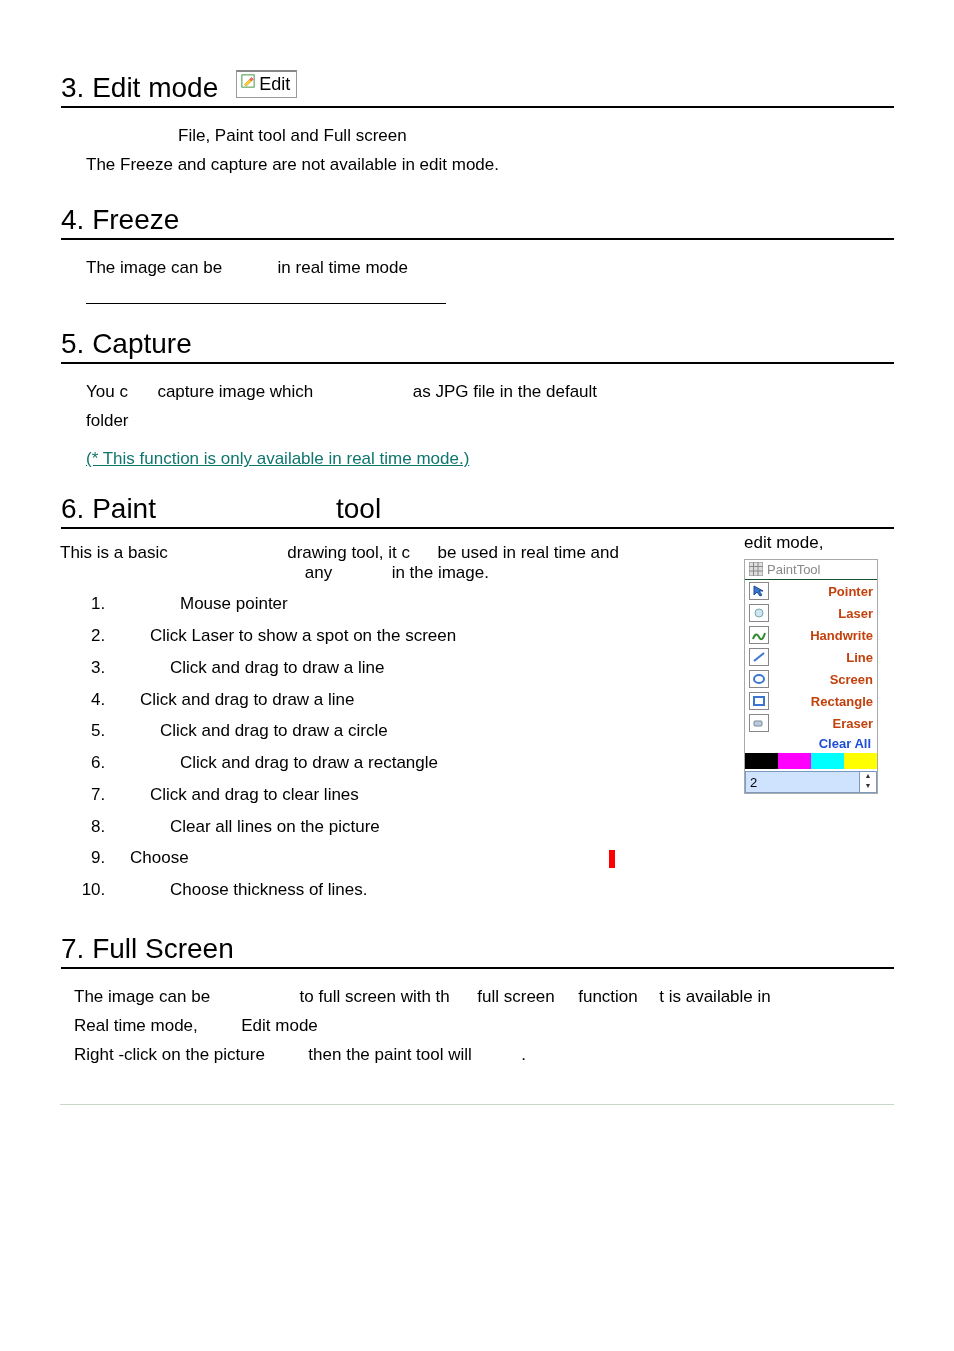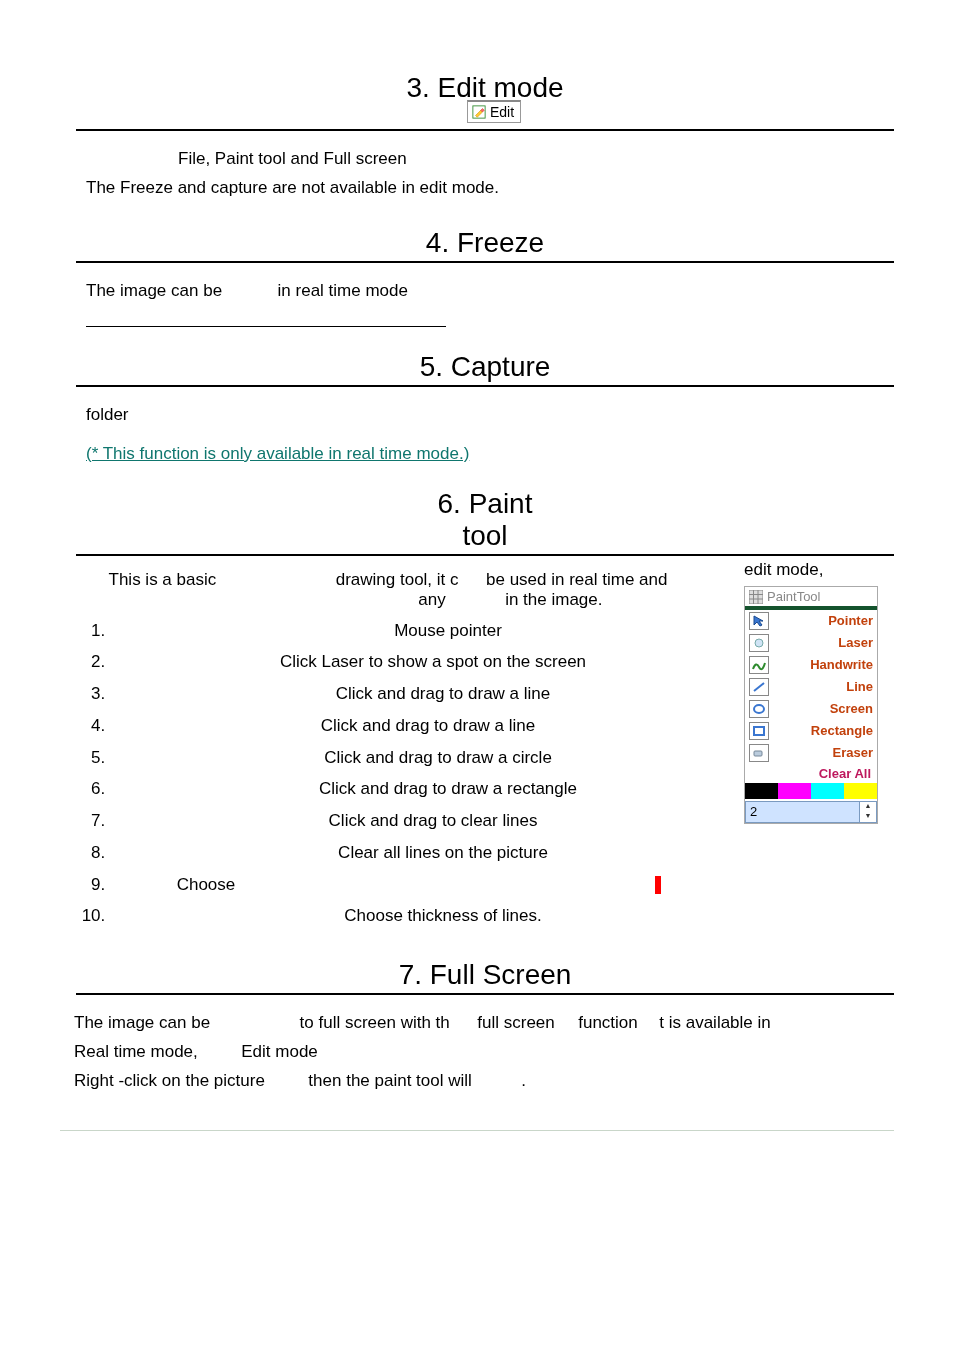--- a/index.html
+++ b/index.html
@@ -7,34 +7,33 @@
     padding: 48px 60px;
     width: 954px;
     box-sizing: border-box;
     font-family: Arial, Helvetica, sans-serif;
     font-size: 17px;
     color: #000;
   }
   h2.section {
     font-size: 28px;
     font-weight: normal;
-    margin: 24px 0 4px 16px;
+    margin: 24px 0 4px 1px;
     border-bottom: 2px solid #000;
     padding-bottom: 2px;
     display: flex;
     align-items: center;
-    flex-direction: column;
   }
   .edit-badge {
     display: inline-flex;
-    align-items: center;
+    align-items: flex-start;
     border: 1px solid #999;
     border-top: 2px solid #888;
     background: #fff;
-    font-size: 14px;
+    font-size: 18px;
     padding: 2px 6px 2px 4px;
     margin-left: 18px;
     position: relative;
     top: -4px;
   }
   .edit-icon {
     width: 14px;
     height: 14px;
     margin-right: 4px;
   }
@@ -52,21 +51,20 @@
     color: #0f766e;
     text-decoration: underline;
     margin: 14px 0 18px 26px;
   }
   .paint-row {
     display: flex;
     align-items: flex-start;
   }
   .paint-text {
     flex: 1;
-    text-align: center;
   }
   ol.paint-list {
     margin: 6px 0 0 50px;
     padding: 0;
     line-height: 1.75;
   }
   ol.paint-list li {
     margin-bottom: 2px;
   }
   .right-col {
@@ -79,37 +77,37 @@
     margin-bottom: 6px;
   }
   .paint-toolbox {
     border: 1px solid #aaa;
     background: #fff;
     width: 132px;
     font-family: Arial, sans-serif;
   }
   .pt-title {
     display: flex;
-    align-items: flex-end;
+    align-items: flex-start;
     padding: 2px 4px;
     color: #888;
     font-size: 13px;
-    border-bottom: 4px solid #14532d;
+    border-bottom: 1px solid #14532d;
   }
   .pt-row {
     display: flex;
     align-items: center;
     justify-content: flex-end;
     padding: 2px 4px;
     font-size: 13px;
     font-weight: bold;
     color: #c2410c;
   }
   .pt-row.clear {
-    color: #be185d;
+    color: #1d4ed8;
     background: #fff;
     justify-content: flex-end;
     padding-right: 6px;
   }
   .pt-icon {
     width: 18px;
     height: 16px;
     border: 1px solid #888;
     margin-right: auto;
     display: flex;
@@ -193,20 +191,27 @@
   <span>The image can be</span>
   <span style="display:inline-block;width:46px;"></span>
   <span>in real time mode</span>
 </div>
 <div class="underline-rule"></div>
 
 <h2 class="section">
   <span>5. Capture</span>
 </h2>
 <div class="body-block">
+  <div>
+    <span>You c</span>
+    <span style="display:inline-block;width:20px;"></span>
+    <span>capture image   which</span>
+    <span style="display:inline-block;width:90px;"></span>
+    <span>as JPG file   in the default</span>
+  </div>
   <div>folder</div>
 </div>
 <div class="note-line">(* This function is only available in real time mode.)</div>
 
 <h2 class="section">
   <span>6. Paint</span>
   <span style="display:inline-block;width:180px;"></span>
   <span>tool</span>
 </h2>
 

